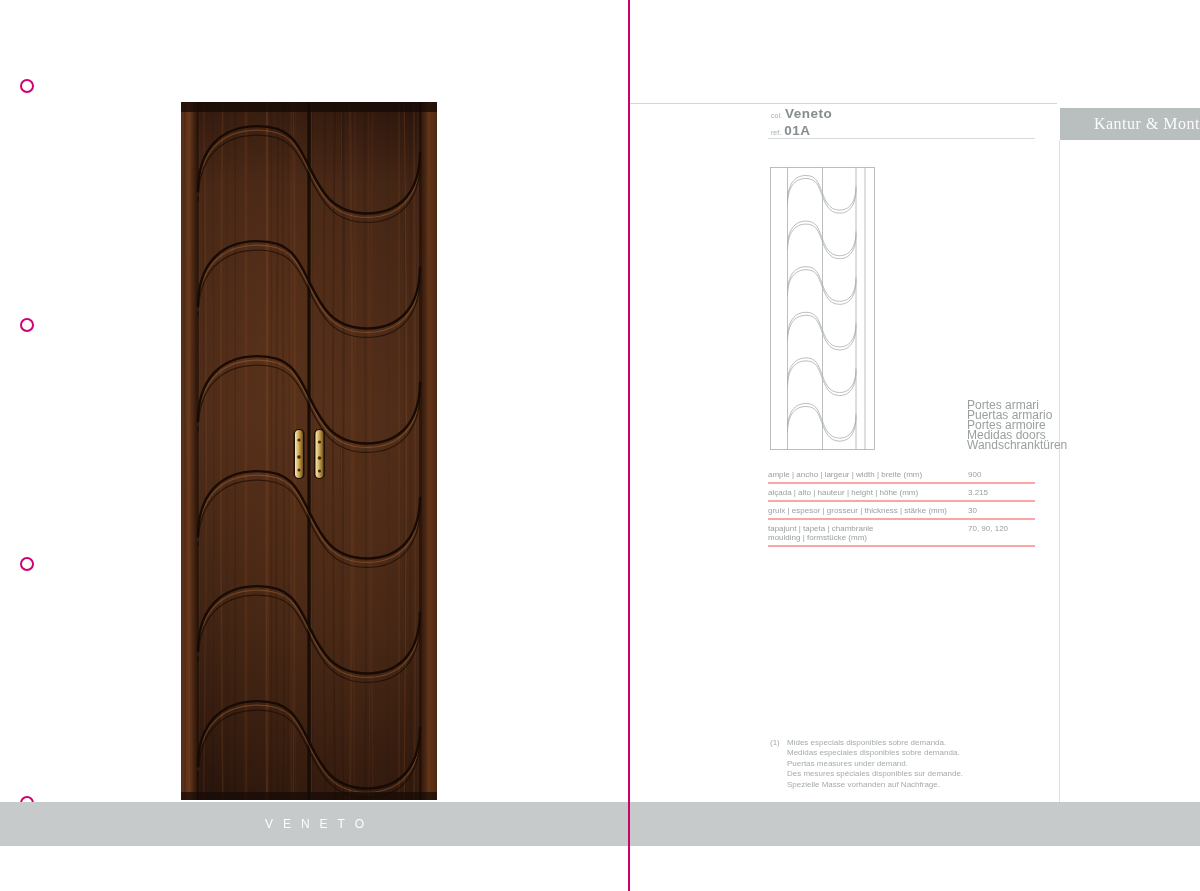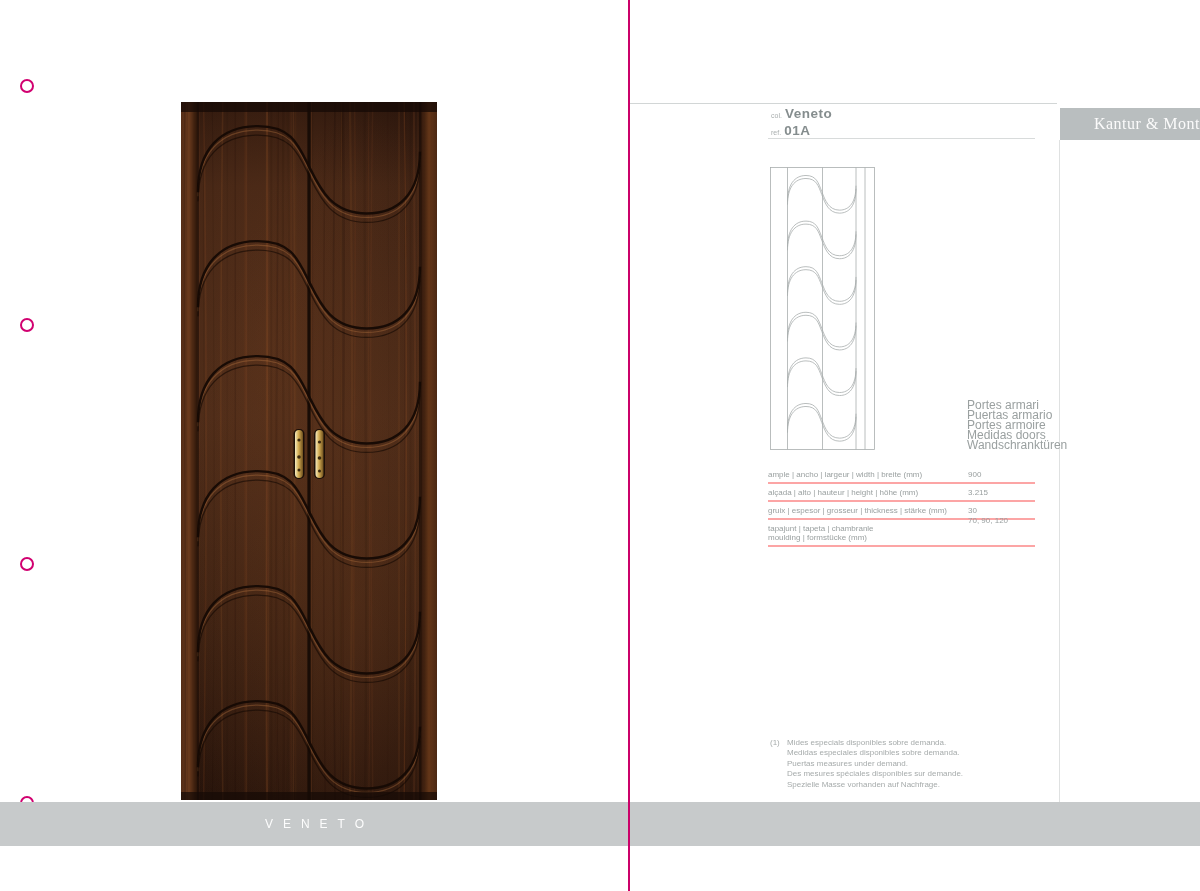--- a/index.html
+++ b/index.html
@@ -48,21 +48,21 @@
   
   .caption { position:absolute; left:967px; top:392px; font-size:12px; line-height:10px;
              color:#9aa0a0;margin-top:8px; }
   .caption div { white-space:nowrap; }
 
   
   .spec-table { position:absolute; left:768px; top:466px; width:267px; font-size:8px; color:#9aa0a0; }
   .spec-row { position:relative; border-bottom:2px solid #fca5a5; padding:4px 0 3px 0; }
   .spec-row .lab { display:block; line-height:9px; }
   .spec-row .val { position:absolute; left:200px; bottom:3px; line-height:9px; color:#999f9f; }
-  .spec-row.tall .val { bottom:20px; }
+  .spec-row.tall .val { bottom:12px; }
 
   
   .footnote { position:absolute; left:770px; top:738px; font-size:8px; line-height:10.4px;
               color:#a6abab; display:flex; }
   .footnote .marker { width:17px; }
   .footnote .lines div { white-space:nowrap; }
 </style>
 </head>
 <body>
 

